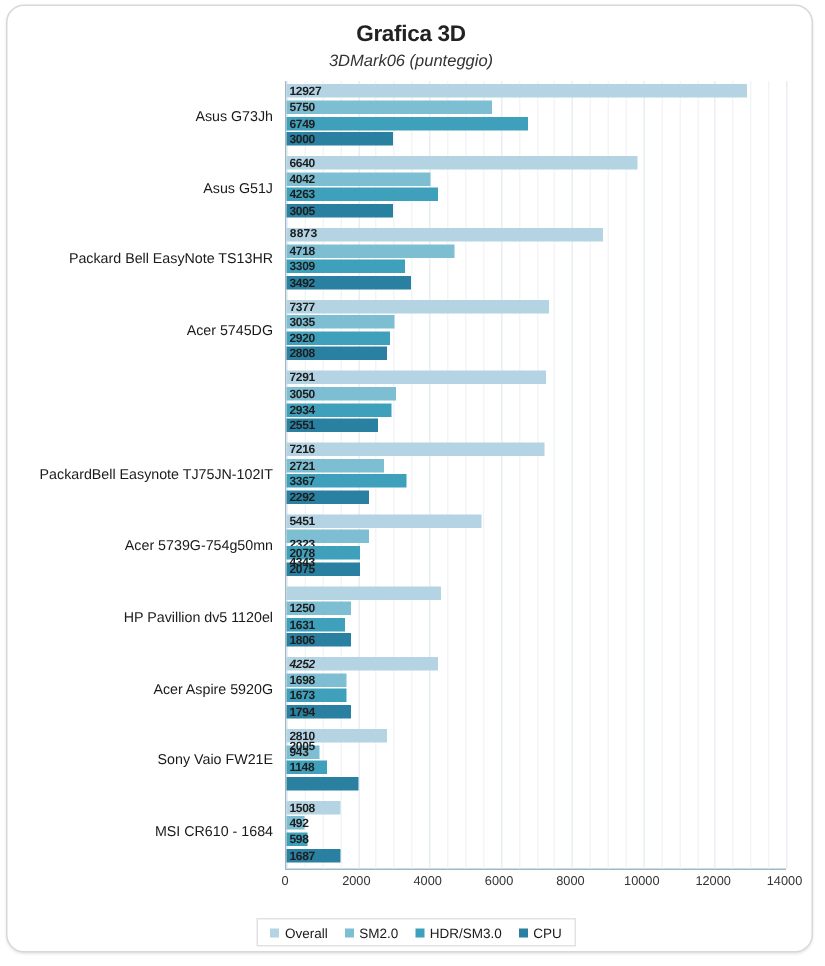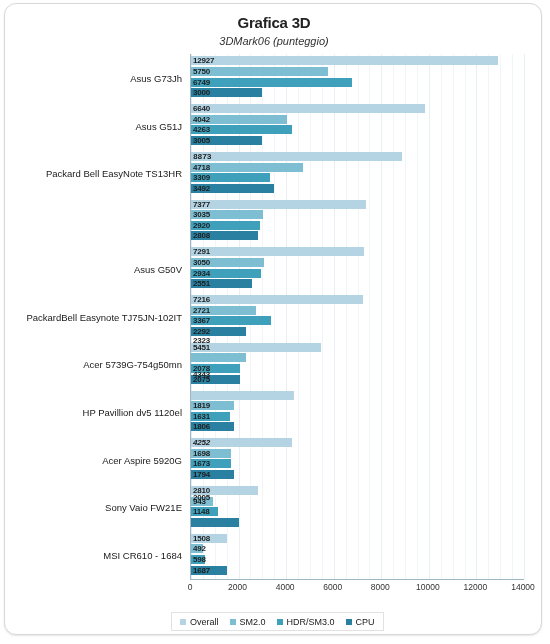--- a/index.html
+++ b/index.html
@@ -167,21 +167,21 @@
 <div class="card">
 
   <div class="chart-title">Grafica 3D</div>
   <div class="chart-subtitle">3DMark06 (punteggio)</div>
 
   <div class="plot-wrap">
     <div class="cat-labels" id="cat-labels">
         <div class="cat-label" style="top: 23.8636px;">Asus G73Jh</div>
         <div class="cat-label" style="top: 71.5909px;">Asus G51J</div>
         <div class="cat-label" style="top: 119.318px;">Packard Bell EasyNote  TS13HR</div>
-        <div class="cat-label" style="top: 214.773px;">Asus G50V</div>
+        <div class="cat-label" style="top: 167.045px;">Acer 5745DG</div>
         <div class="cat-label" style="top: 262.5px;">PackardBell Easynote TJ75JN-102IT</div>
         <div class="cat-label" style="top: 310.227px;">Acer 5739G-754g50mn</div>
         <div class="cat-label" style="top: 357.955px;">HP Pavillion dv5 1120el</div>
         <div class="cat-label" style="top: 405.682px;">Acer Aspire 5920G</div>
         <div class="cat-label" style="top: 453.409px;">Sony Vaio FW21E</div>
         <div class="cat-label" style="top: 501.136px;">MSI CR610 - 1684</div>
       </div>
     <div class="plot" id="plot">
         <div class="gridline" style="left: 0px;"></div>
         <div class="gridline minor" style="left: 11.8929px;"></div>
@@ -256,29 +256,29 @@
         <div class="bar-value" style="top: 241.1px;">7216</div>
         <div class="bar" style="left: 0px; top: 251.7px; width: 64.7209px; background: rgb(126, 190, 211);"></div>
         <div class="bar-value" style="top: 251.7px;">2721</div>
         <div class="bar" style="left: 0px; top: 262.3px; width: 80.0865px; background: rgb(63, 160, 188);"></div>
         <div class="bar-value" style="top: 262.3px;">3367</div>
         <div class="bar" style="left: 0px; top: 272.9px; width: 54.5169px; background: rgb(42, 128, 160);"></div>
         <div class="bar-value" style="top: 272.9px;">2292</div>
         <div class="bar" style="left: 0px; top: 288.827px; width: 129.656px; background: rgb(180, 212, 228);"></div>
         <div class="bar-value" style="top: 288.827px;">5451</div>
         <div class="bar" style="left: 0px; top: 299.427px; width: 55.2542px; background: rgb(126, 190, 211);"></div>
-        <div class="bar-value" style="top: 282px;">2323</div>
+        <div class="bar-value" style="top: 304px;">2323</div>
         <div class="bar" style="left: 0px; top: 310.027px; width: 49.4267px; background: rgb(63, 160, 188);"></div>
         <div class="bar-value" style="top: 310.027px;">2078</div>
         <div class="bar" style="left: 0px; top: 320.627px; width: 49.3554px; background: rgb(42, 128, 160);"></div>
         <div class="bar-value" style="top: 320.627px;">2075</div>
         <div class="bar" style="left: 0px; top: 336.555px; width: 103.301px; background: rgb(180, 212, 228);"></div>
         <div class="bar-value" style="top: 316px;">4343</div>
         <div class="bar" style="left: 0px; top: 347.155px; width: 43.2662px; background: rgb(126, 190, 211);"></div>
-        <div class="bar-value" style="top: 347.155px;">1819</div>
+        <div class="bar-value" style="top: 347.155px;">1250</div>
         <div class="bar" style="left: 0px; top: 357.755px; width: 38.7945px; background: rgb(63, 160, 188);"></div>
         <div class="bar-value" style="top: 357.755px;">1631</div>
         <div class="bar" style="left: 0px; top: 368.355px; width: 42.957px; background: rgb(42, 128, 160);"></div>
         <div class="bar-value" style="top: 368.355px;">1806</div>
         <div class="bar" style="left: 0px; top: 384.282px; width: 101.137px; background: rgb(180, 212, 228);"></div>
         <div class="bar-value" style="top: 384.282px; font-style: italic;">4252</div>
         <div class="bar" style="left: 0px; top: 394.882px; width: 40.3881px; background: rgb(126, 190, 211);"></div>
         <div class="bar-value" style="top: 394.882px;">1698</div>
         <div class="bar" style="left: 0px; top: 405.482px; width: 39.7935px; background: rgb(63, 160, 188);"></div>
         <div class="bar-value" style="top: 405.482px;">1673</div>

